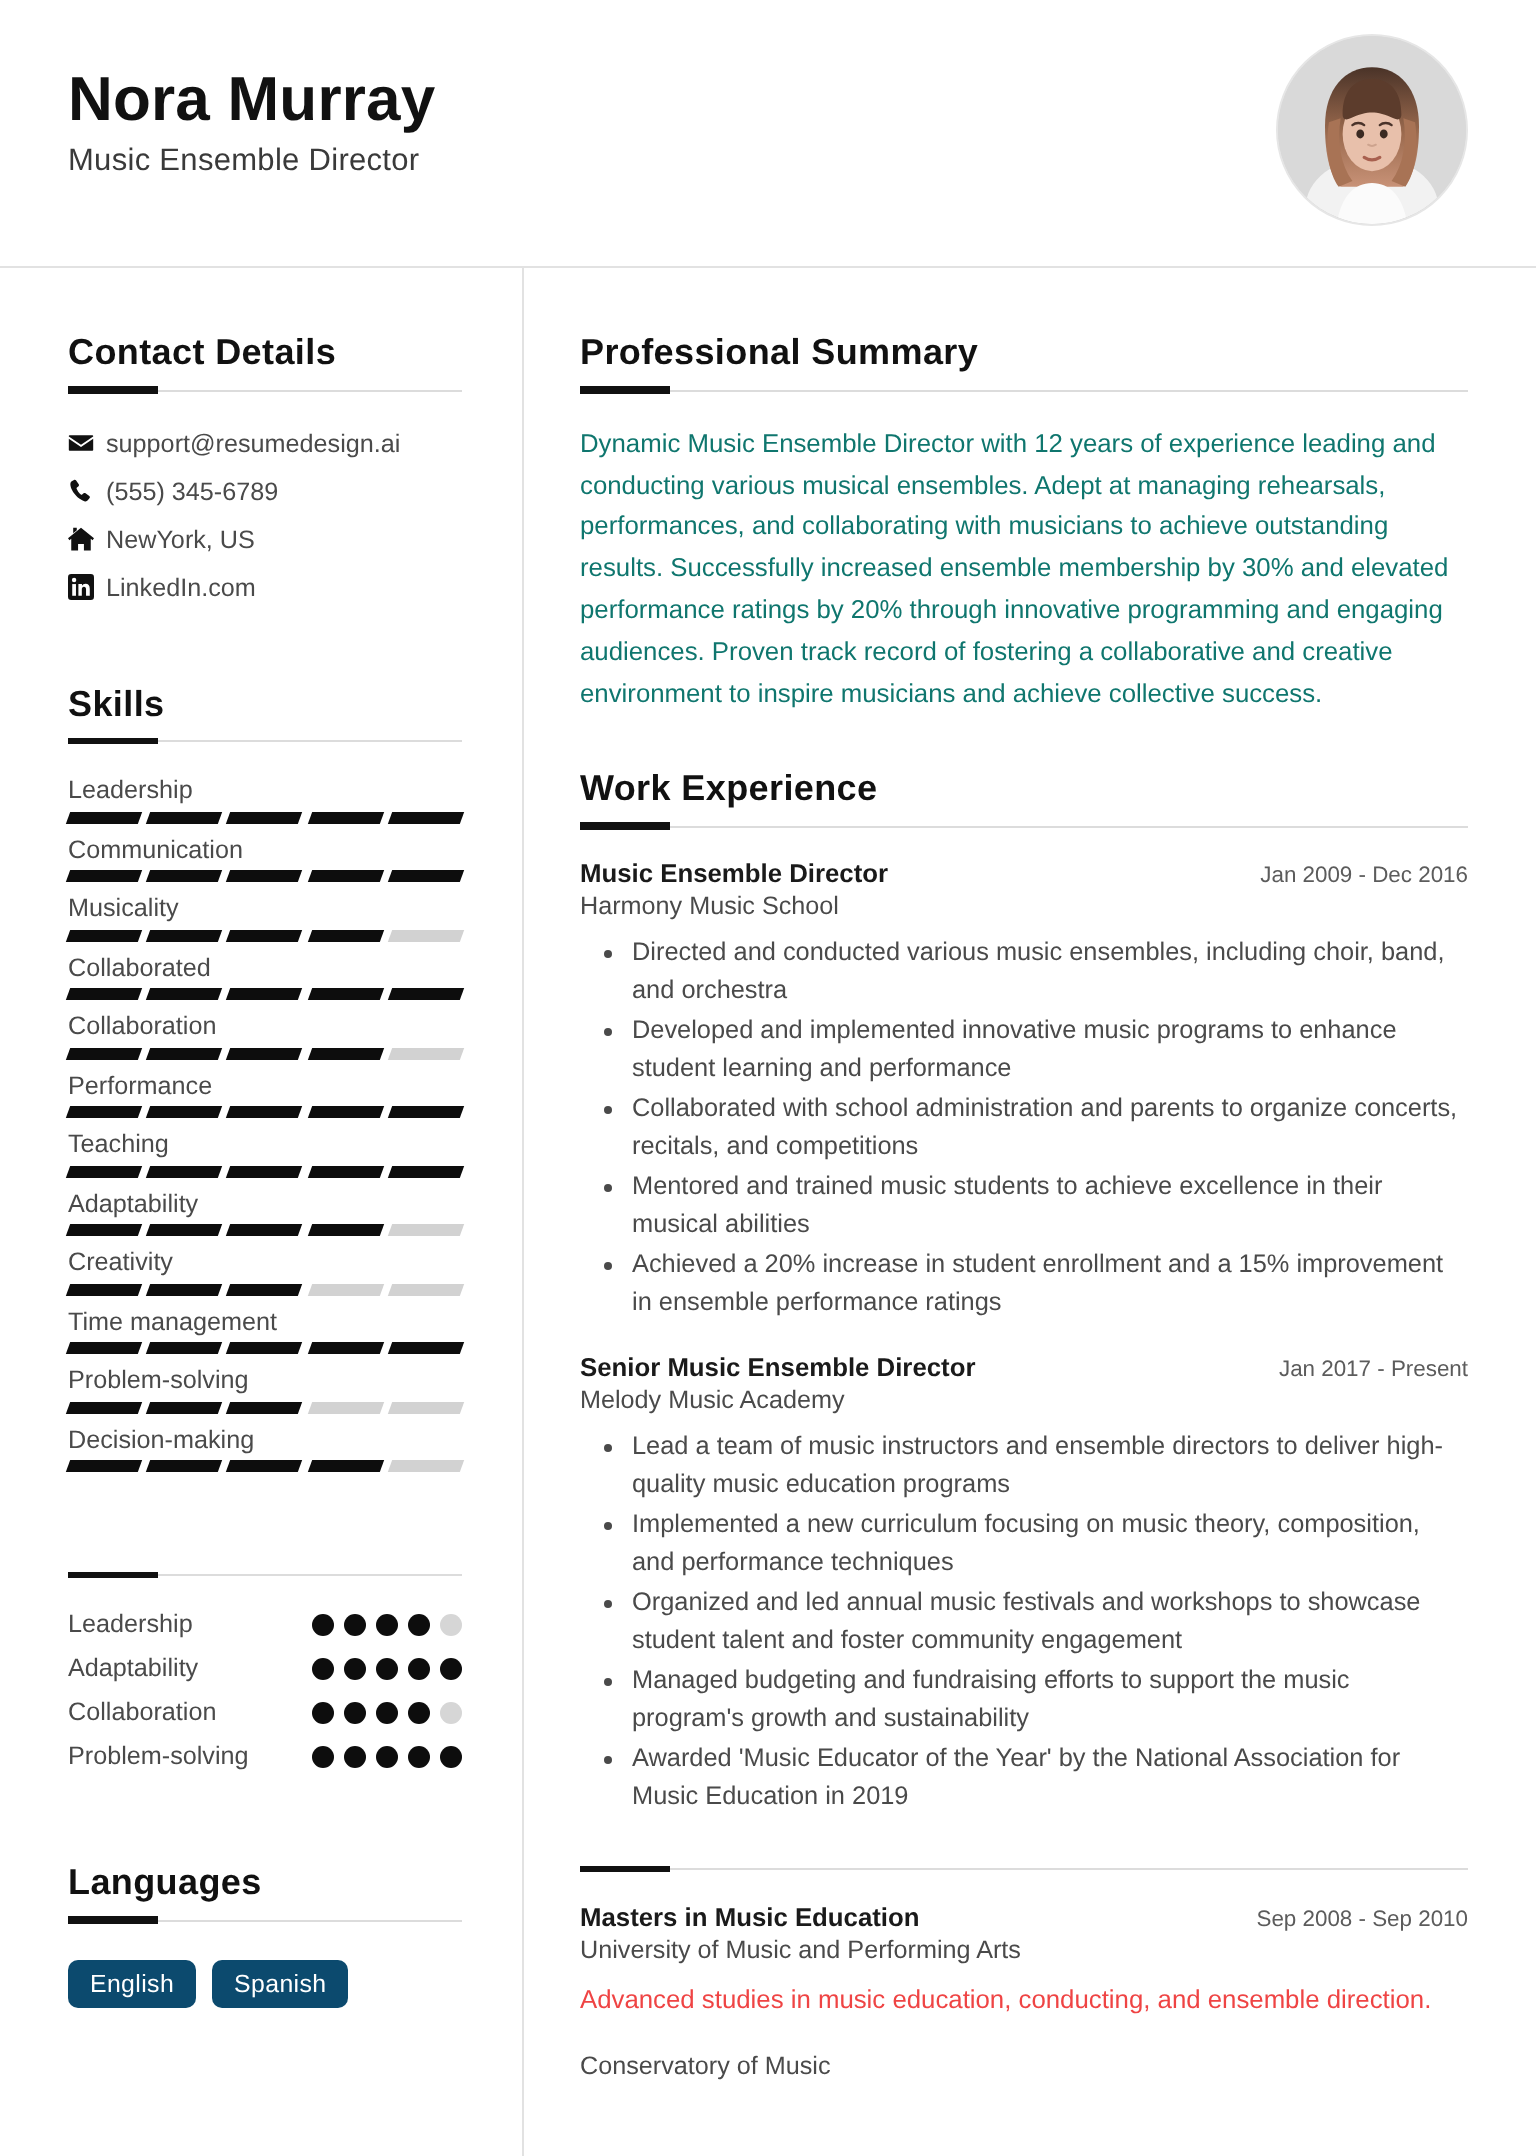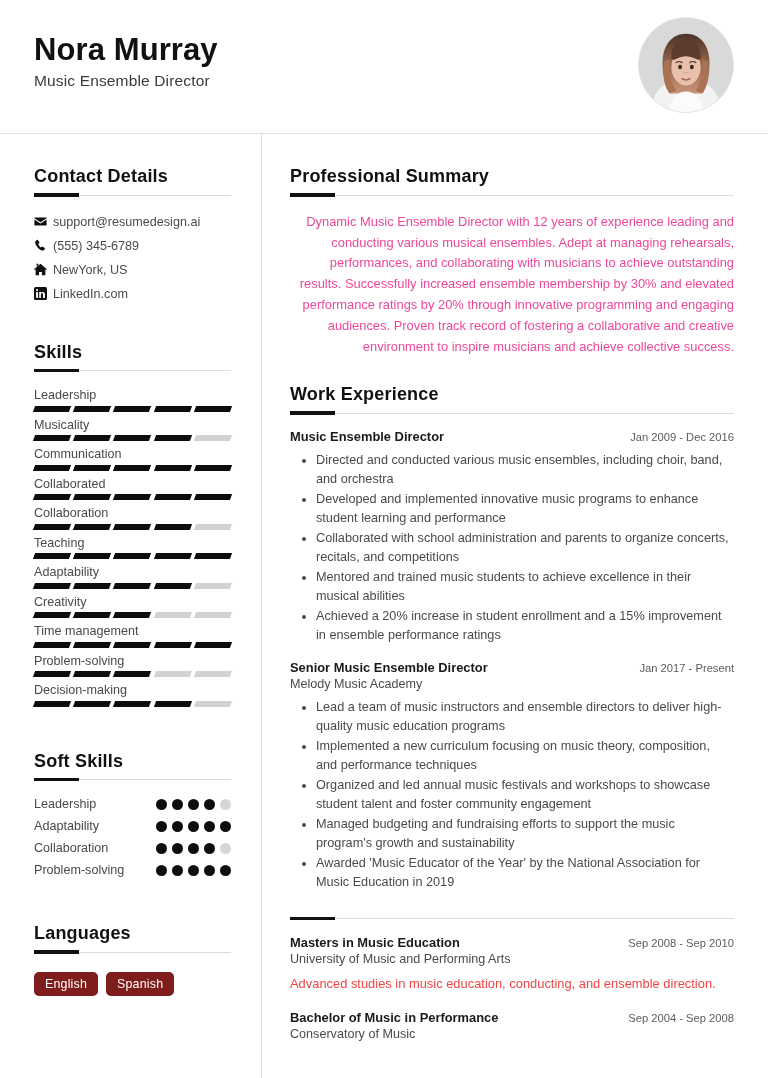--- a/index.html
+++ b/index.html
@@ -91,31 +91,31 @@
     margin-bottom:8px;
   }
   .soft-label { font-size:12.6px; color:#4a4a4a; }
   .dots { display:flex; gap:5px; }
   .dot { width:11px; height:11px; border-radius:50%; background:#d6d6d6; }
   .dot.on { background:#0d0d0d; }
 
   
   .langs { margin-top:19px; display:flex; gap:8px; flex-wrap:wrap; }
   .lang-badge {
-    background:#7f1d1d; color:#fff; font-size:12.4px;
+    background:#0c4a6e; color:#fff; font-size:12.4px;
     padding:5px 11px; border-radius:5px; letter-spacing:0.2px;
   }
 
   .gap-lg { height:31px; }
   .gap-xl { height:38px; }
 
   
   .summary {
-    margin-top:16px; font-size:12.9px; line-height:1.62; color:#ec4899;
-    text-align:right;
+    margin-top:16px; font-size:12.9px; line-height:1.62; color:#0f766e;
+    text-align:left;
   }
   .entry { margin-top:15px; }
   .entry-head {
     display:flex; justify-content:space-between; align-items:baseline;
   }
   .entry-title { font-size:12.9px; font-weight:700; color:#1a1a1a; }
   .entry-date { font-size:11.2px; color:#5c5c5c; white-space:nowrap; padding-left:10px; }
   .entry-org { font-size:12.6px; color:#4a4a4a; margin-top:2px; }
   .entry-desc { font-size:12.9px; color:#ef4444; margin-top:8px; line-height:1.55; }
   ul.bullets { margin:7px 0 0 0; padding-left:26px; }
@@ -230,60 +230,70 @@
       <div class="skill-label">Leadership</div>
       <div class="bar">
                 <span class="seg on"></span>
                 <span class="seg on"></span>
                 <span class="seg on"></span>
                 <span class="seg on"></span>
                 <span class="seg on"></span>
               </div>
     </div>
             <div class="skill">
+      <div class="skill-label">Communication</div>
+      <div class="bar">
+                <span class="seg on"></span>
+                <span class="seg on"></span>
+                <span class="seg on"></span>
+                <span class="seg on"></span>
+                <span class="seg on"></span>
+              </div>
+    </div>
+            <div class="skill">
       <div class="skill-label">Musicality</div>
       <div class="bar">
                 <span class="seg on"></span>
                 <span class="seg on"></span>
                 <span class="seg on"></span>
                 <span class="seg on"></span>
                 <span class="seg "></span>
               </div>
     </div>
             <div class="skill">
-      <div class="skill-label">Communication</div>
-      <div class="bar">
-                <span class="seg on"></span>
-                <span class="seg on"></span>
-                <span class="seg on"></span>
-                <span class="seg on"></span>
-                <span class="seg on"></span>
-              </div>
-    </div>
-            <div class="skill">
       <div class="skill-label">Collaborated</div>
       <div class="bar">
                 <span class="seg on"></span>
                 <span class="seg on"></span>
                 <span class="seg on"></span>
                 <span class="seg on"></span>
                 <span class="seg on"></span>
               </div>
     </div>
             <div class="skill">
       <div class="skill-label">Collaboration</div>
       <div class="bar">
                 <span class="seg on"></span>
                 <span class="seg on"></span>
                 <span class="seg on"></span>
                 <span class="seg on"></span>
                 <span class="seg "></span>
               </div>
     </div>
             <div class="skill">
+      <div class="skill-label">Performance</div>
+      <div class="bar">
+                <span class="seg on"></span>
+                <span class="seg on"></span>
+                <span class="seg on"></span>
+                <span class="seg on"></span>
+                <span class="seg on"></span>
+              </div>
+    </div>
+            <div class="skill">
       <div class="skill-label">Teaching</div>
       <div class="bar">
                 <span class="seg on"></span>
                 <span class="seg on"></span>
                 <span class="seg on"></span>
                 <span class="seg on"></span>
                 <span class="seg on"></span>
               </div>
     </div>
             <div class="skill">
@@ -335,21 +345,20 @@
                 <span class="seg on"></span>
                 <span class="seg "></span>
               </div>
     </div>
           </div>
       </div>
 
       <div class="gap-xl"></div>
 
       <div class="sec">
-        <div class="sec-title">Soft Skills</div>
         <div class="sec-rule"></div>
         <div class="soft" id="soft-list">
             <div class="soft-row">
       <span class="soft-label">Leadership</span>
       <span class="dots">
                 <span class="dot on"></span>
                 <span class="dot on"></span>
                 <span class="dot on"></span>
                 <span class="dot on"></span>
                 <span class="dot "></span>
@@ -411,20 +420,21 @@
 
       <div class="sec sec-block">
         <div class="sec-title">Work Experience</div>
         <div class="sec-rule"></div>
         <div id="work-list">
             <div class="entry">
       <div class="entry-head">
         <span class="entry-title">Music Ensemble Director</span>
         <span class="entry-date">Jan 2009 - Dec 2016</span>
       </div>
+      <div class="entry-org">Harmony Music School</div>
       <ul class="bullets">
                 <li>Directed and conducted various music ensembles, including choir, band, and orchestra</li>
                 <li>Developed and implemented innovative music programs to enhance student learning and performance</li>
                 <li>Collaborated with school administration and parents to organize concerts, recitals, and competitions</li>
                 <li>Mentored and trained music students to achieve excellence in their musical abilities</li>
                 <li>Achieved a 20% increase in student enrollment and a 15% improvement in ensemble performance ratings</li>
               </ul>
     </div>
             <div class="entry">
       <div class="entry-head">
@@ -448,24 +458,20 @@
         <div id="edu-list">
             <div class="edu-entry">
       <div class="entry-head">
         <span class="entry-title">Masters in Music Education</span>
         <span class="entry-date">Sep 2008 - Sep 2010</span>
       </div>
       <div class="entry-org">University of Music and Performing Arts</div>
       <div class="entry-desc">Advanced studies in music education, conducting, and ensemble direction.</div>
     </div>
             <div class="edu-entry">
-      <div class="entry-head">
-        <span class="entry-title">Bachelor of Music in Performance</span>
-        <span class="entry-date">Sep 2004 - Sep 2008</span>
-      </div>
       <div class="entry-org">Conservatory of Music</div>
 
     </div>
           </div>
       </div>
 
     </div>
   </div>
 </div>
 

